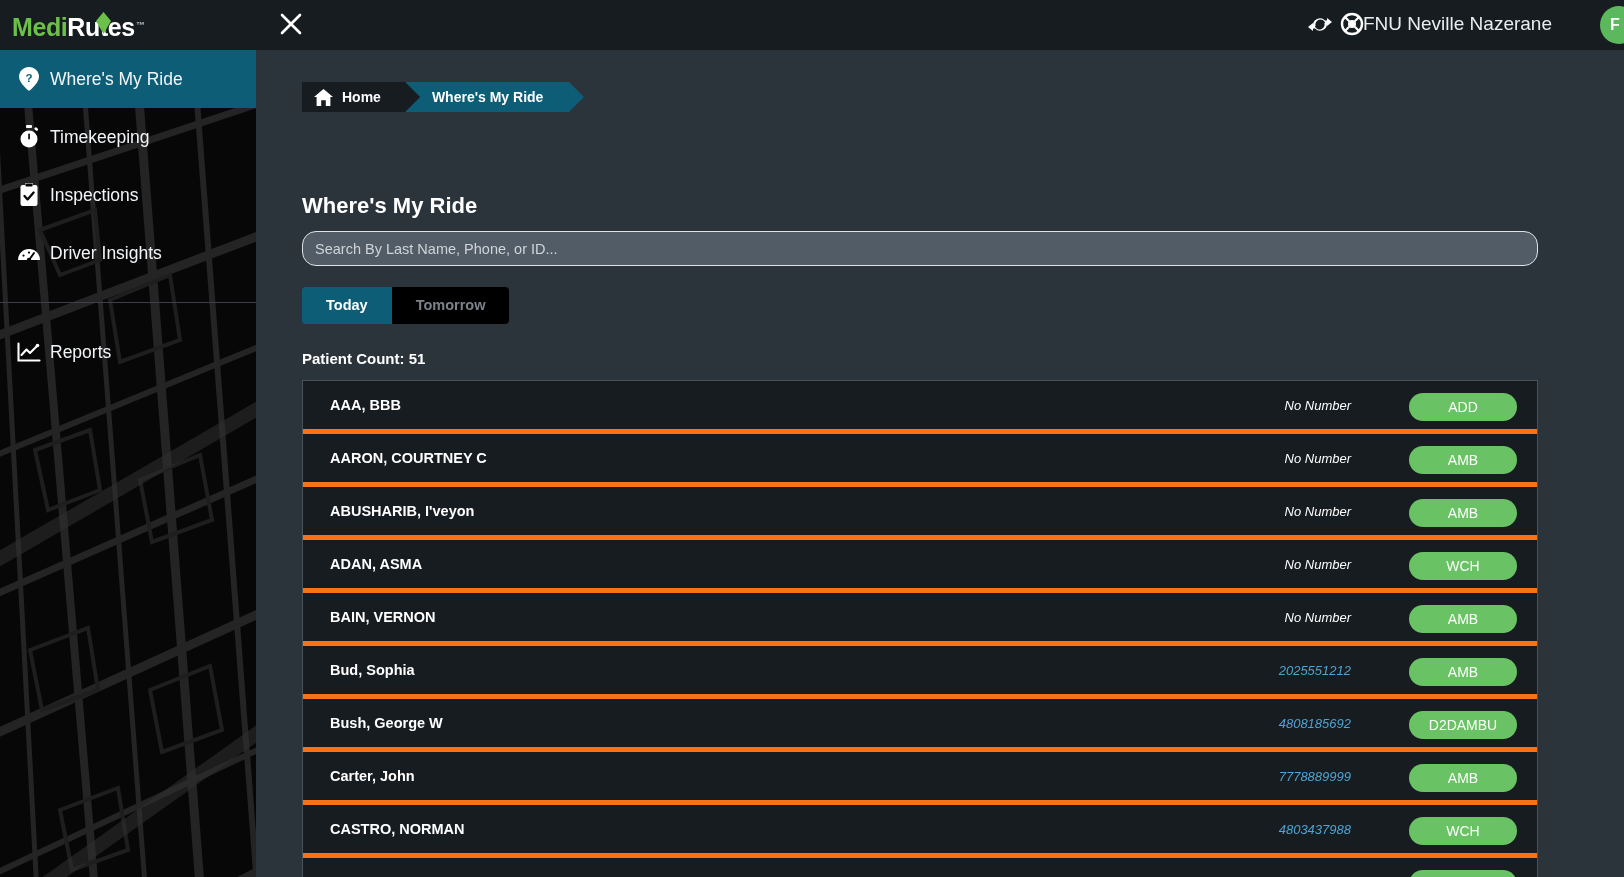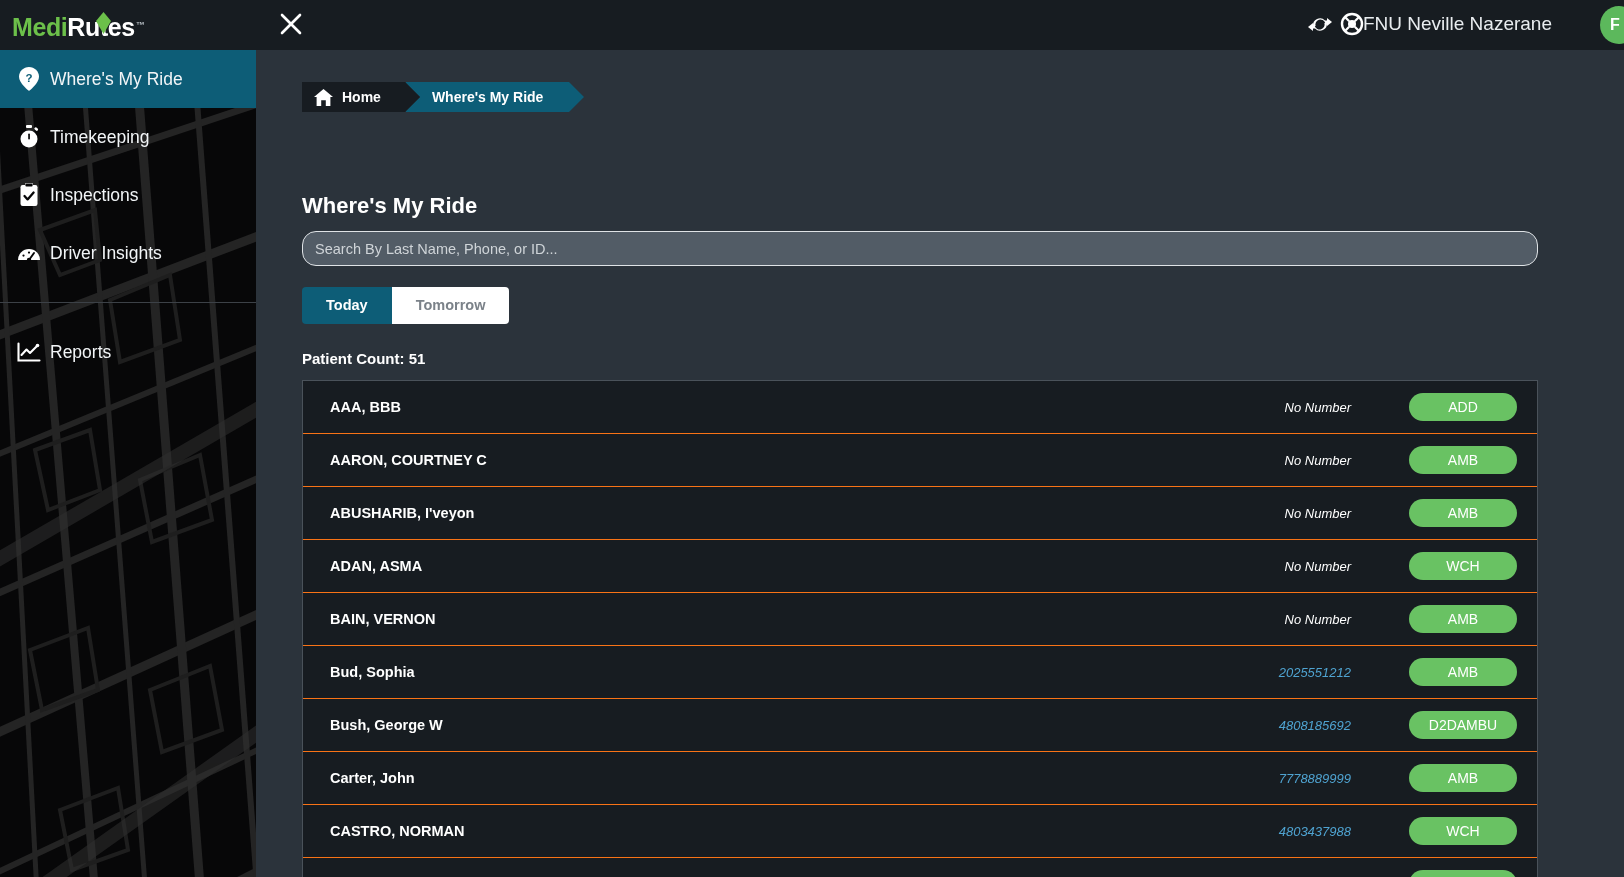--- a/index.html
+++ b/index.html
@@ -127,36 +127,36 @@
   .seg {
     position: absolute; left: 46px; top: 237px; height: 37px;
     display: flex; border-radius: 4px; overflow: hidden;
   }
   .seg-btn {
     height: 37px; line-height: 37px; padding: 0 24px;
     font-size: 14.5px; font-weight: 700; cursor: pointer; border: none;
     font-family: "Liberation Sans", sans-serif;
   }
   .seg-btn.on { background: #0d5d77; color: #ffffff; }
-  .seg-btn.off { background: #ffffff; color: #7b8289; }
+  .seg-btn.off { background: #000000; color: #7b8289; }
 
   .patient-count {
     position: absolute; left: 46px; top: 300px;
     color: #ffffff; font-size: 15px; font-weight: 700;
   }
 
   
   .list {
     position: absolute; left: 46px; top: 330px; width: 1236px;
     border: 1px solid #4a525a; border-top: 1px solid #4a525a;
     background: #171c21; overflow: hidden;
   }
   .row {
     position: relative; height: 53px; display: flex; align-items: center;
-    border-bottom: 1px solid #f97316; cursor: pointer;
+    border-bottom: 5px solid #f97316; cursor: pointer;
   }
   .row:last-child { border-bottom: none; }
   .row-name {
     position: absolute; left: 27px; color: #ffffff;
     font-size: 14.5px; font-weight: 700; white-space: nowrap;
   }
   .row-phone {
     position: absolute; right: 186px; text-align: right;
     font-size: 13px; white-space: nowrap; font-style: italic;
   }

